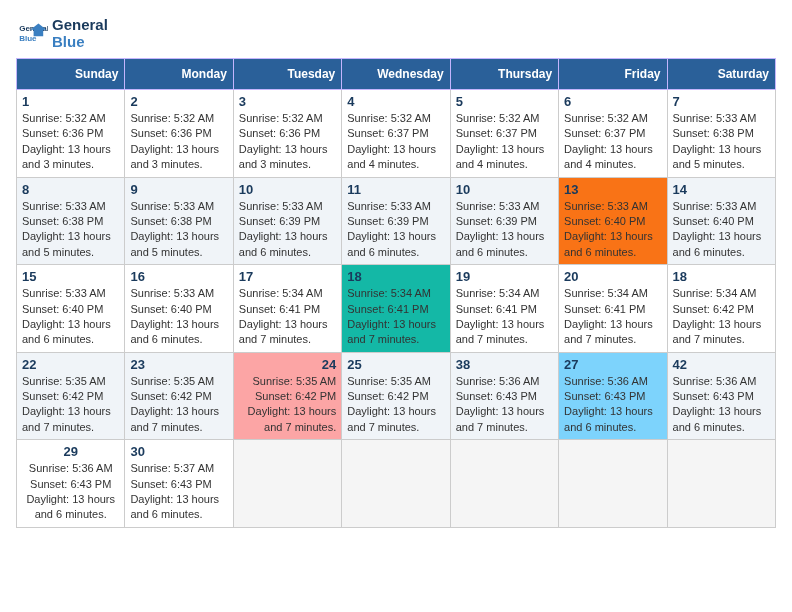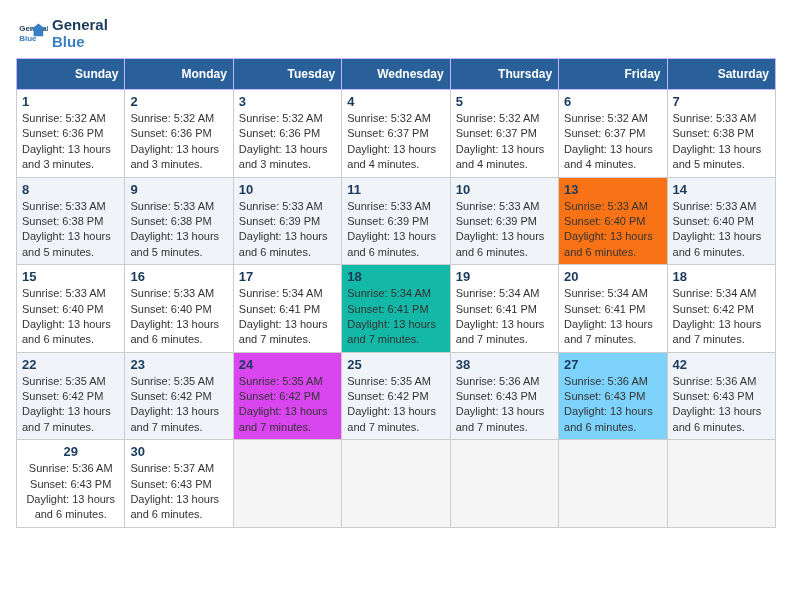--- a/index.html
+++ b/index.html
@@ -209,21 +209,21 @@
       </tr>
       <tr>
         <td style="background: rgb(240, 244, 248);">
           <span class="cell-day">22</span>
           <div class="cell-info">Sunrise: 5:35 AM<br>Sunset: 6:42 PM<br>Daylight: 13 hours and 7 minutes.</div>
         </td>
         <td style="background: rgb(240, 244, 248);">
           <span class="cell-day">23</span>
           <div class="cell-info">Sunrise: 5:35 AM<br>Sunset: 6:42 PM<br>Daylight: 13 hours and 7 minutes.</div>
         </td>
-        <td style="background: #d946ef;">
+        <td style="background: #fca5a5; text-align: right;">
           <span class="cell-day">24</span>
           <div class="cell-info">Sunrise: 5:35 AM<br>Sunset: 6:42 PM<br>Daylight: 13 hours and 7 minutes.</div>
         </td>
         <td style="background: rgb(240, 244, 248);">
           <span class="cell-day">25</span>
           <div class="cell-info">Sunrise: 5:35 AM<br>Sunset: 6:42 PM<br>Daylight: 13 hours and 7 minutes.</div>
         </td>
         <td style="background: rgb(240, 244, 248);">
           <span class="cell-day">38</span>
           <div class="cell-info">Sunrise: 5:36 AM<br>Sunset: 6:43 PM<br>Daylight: 13 hours and 7 minutes.</div>

